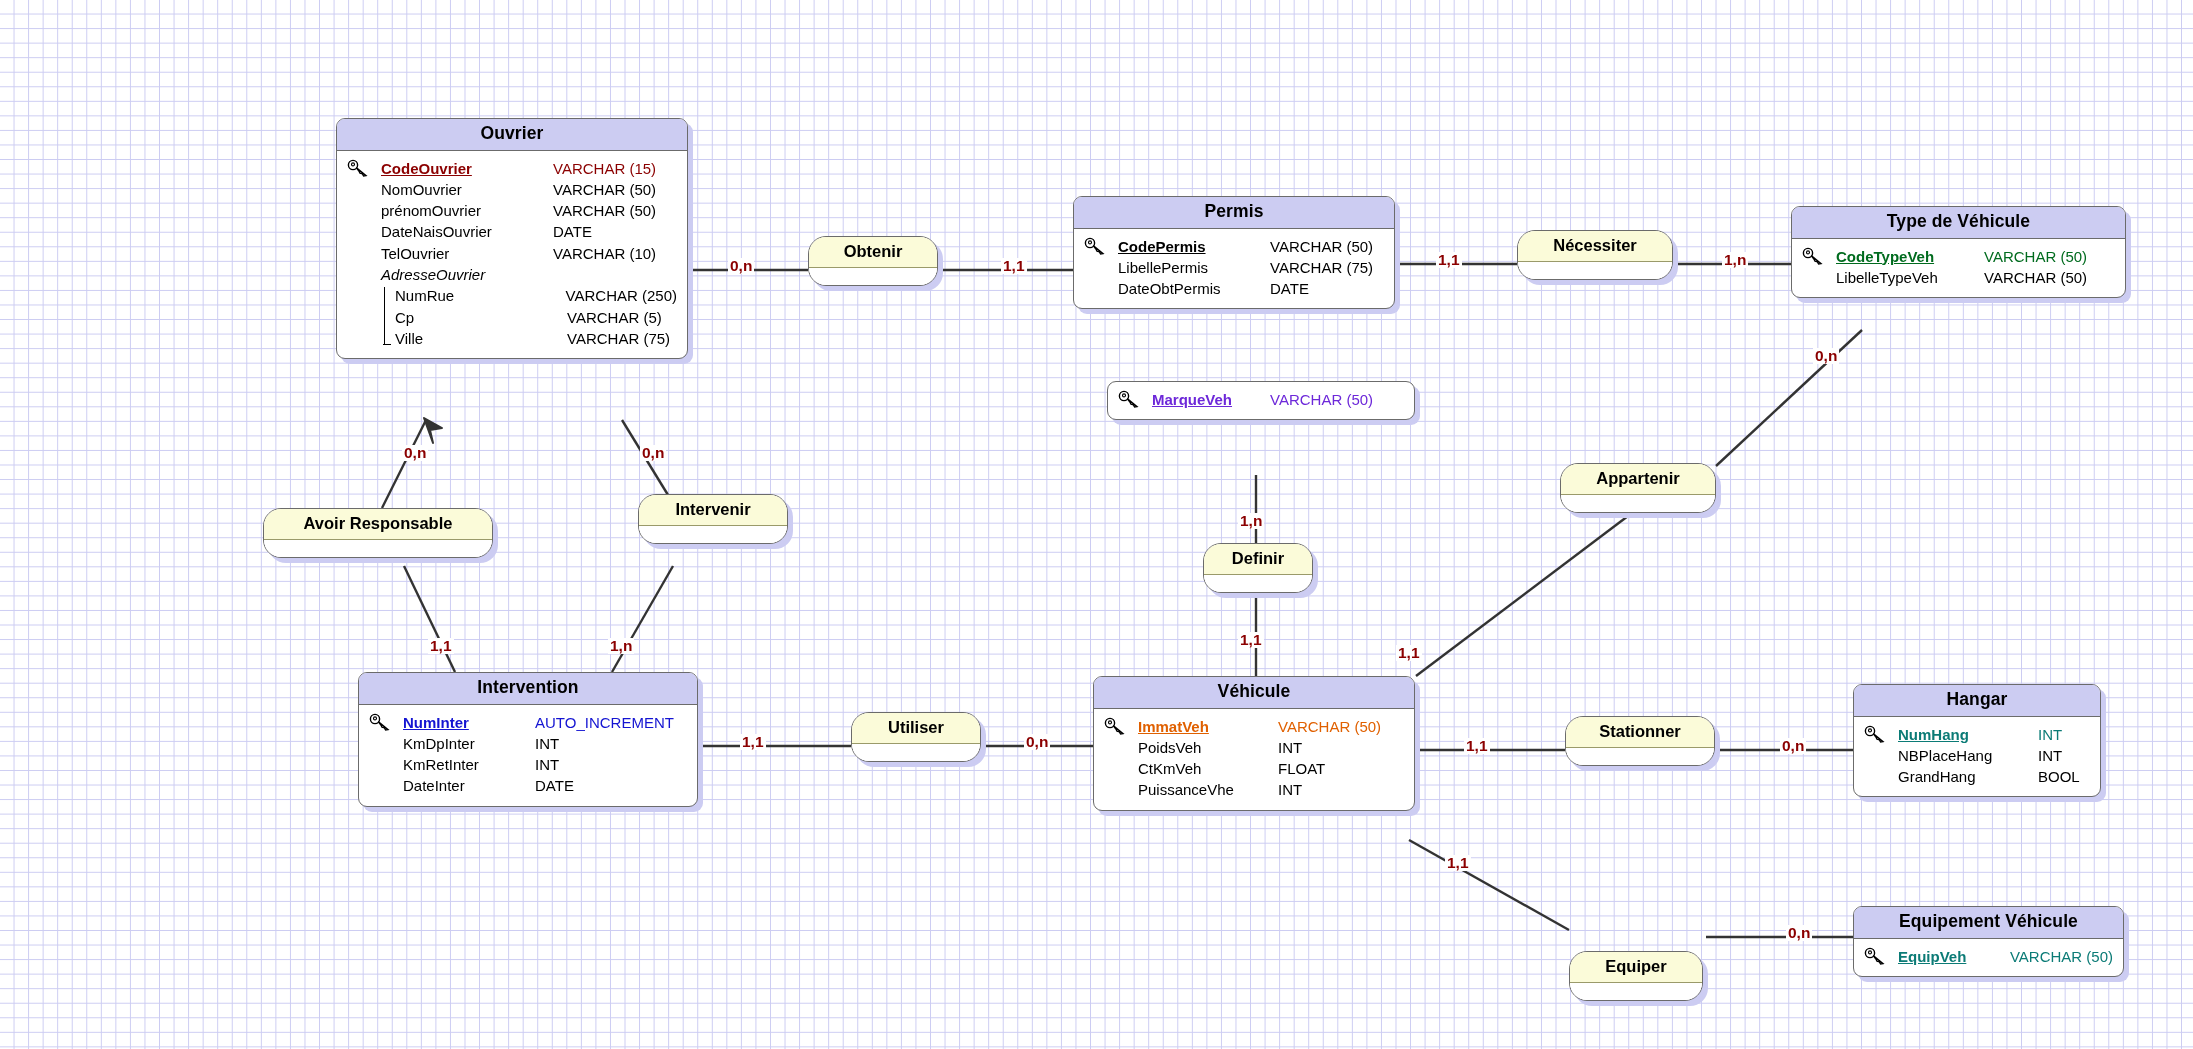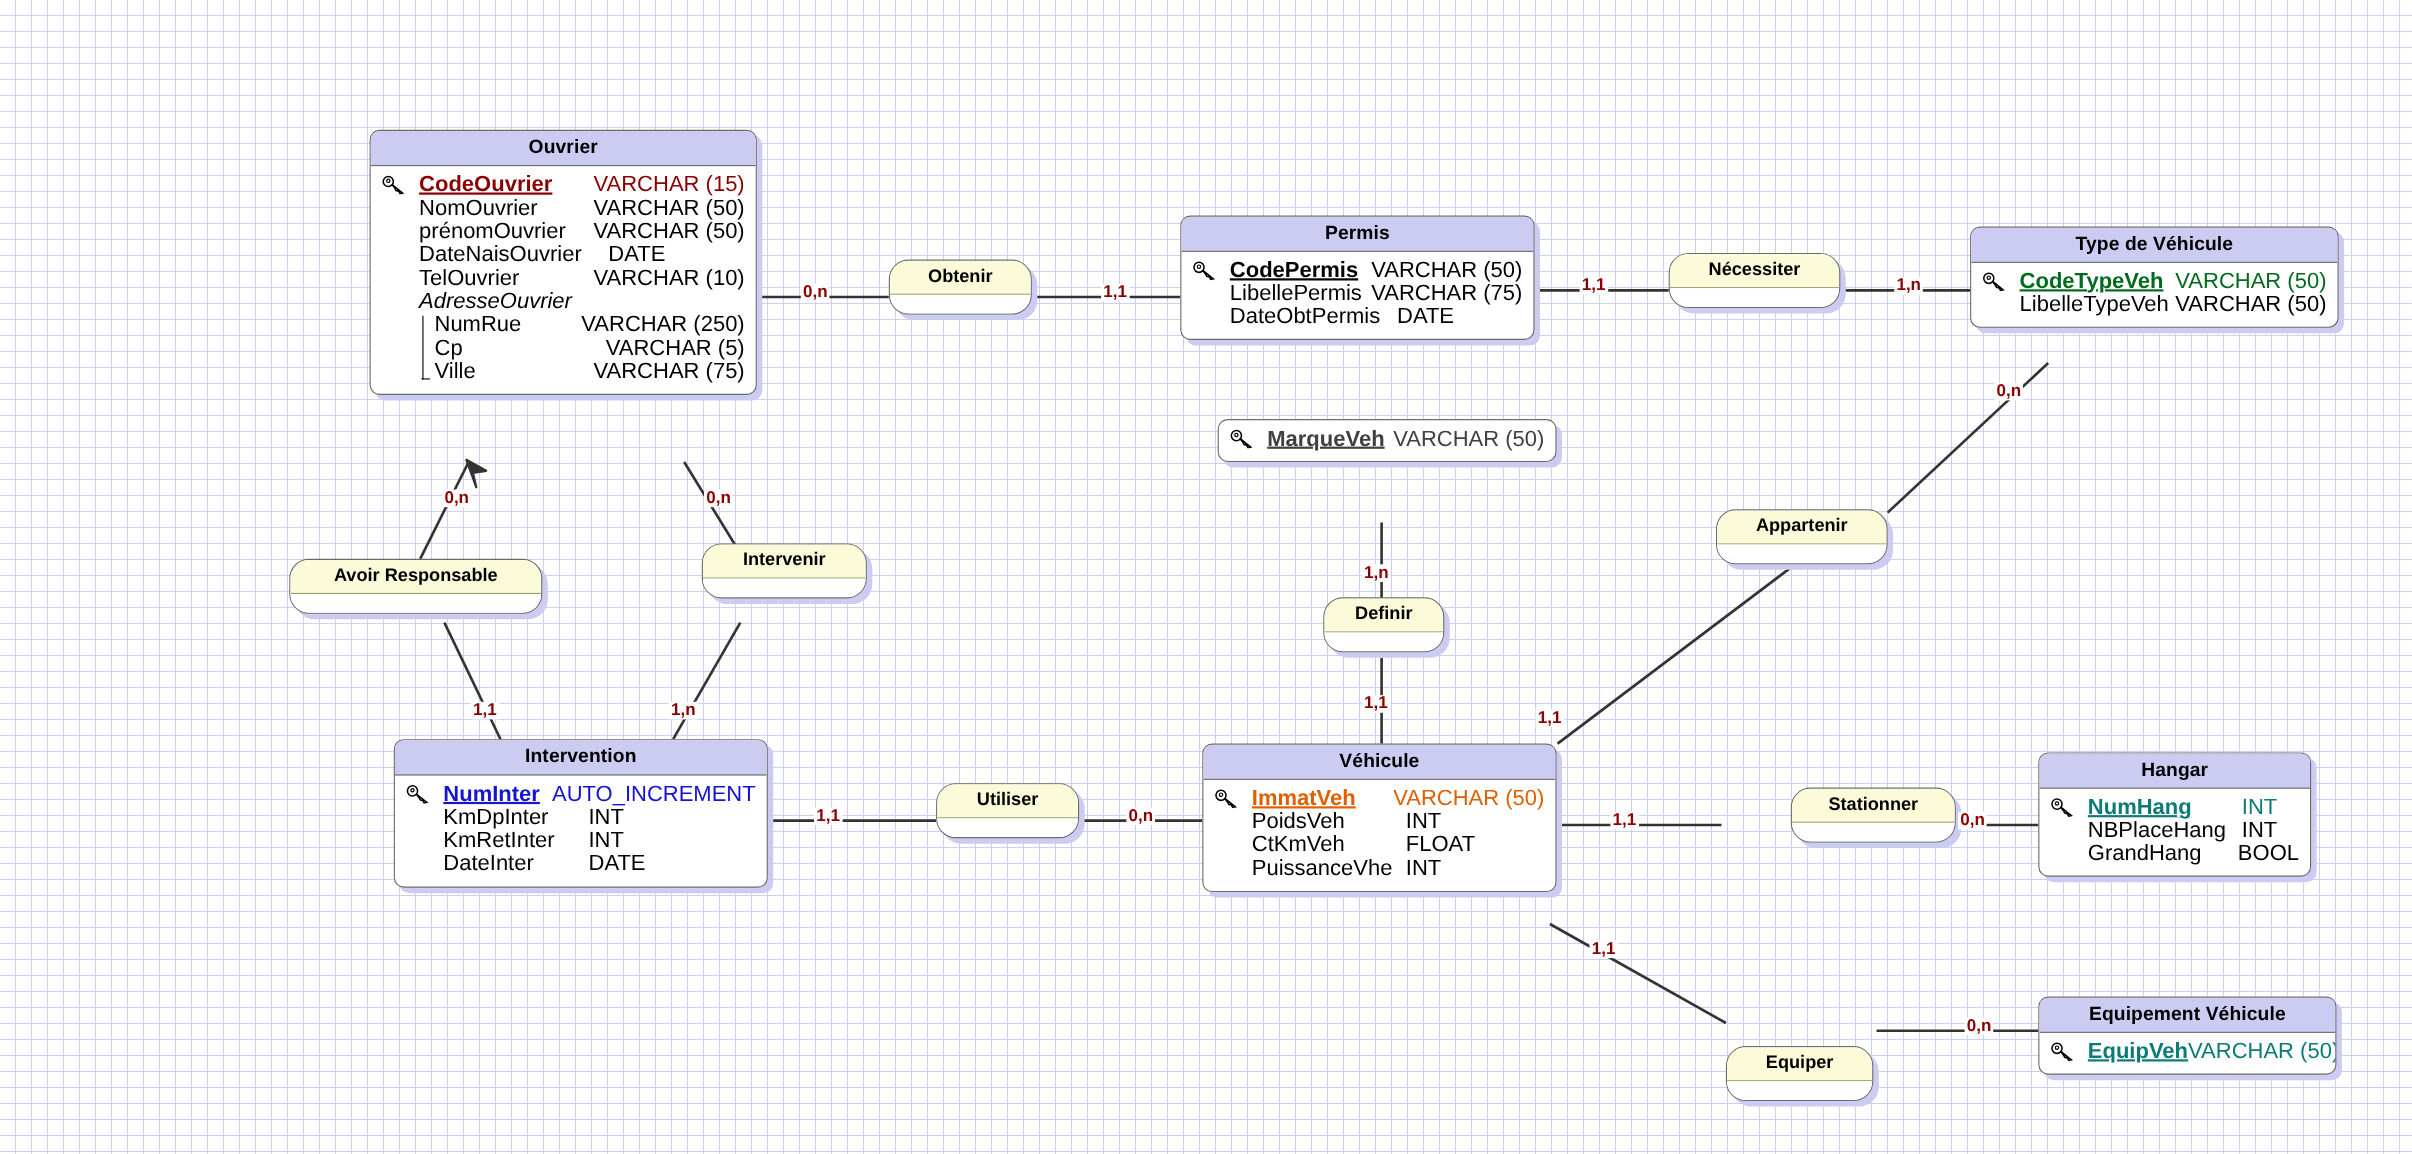--- a/index.html
+++ b/index.html
@@ -48,21 +48,21 @@
     padding:7px 10px 9px 10px;
   }
   .keyicon{
     position:absolute;
     left:10px; top:8px;
     width:22px;height:18px;
   }
   .rows{margin-left:34px;}
   .row{
     display:flex;
-    font-size:20px;
+    font-size:15px;
     line-height:21.3px;
     white-space:nowrap;
     color:#000;
   }
   .row .fname{display:inline-block;}
   .row .ftype{display:inline-block;}
   .row.pk .fname{font-weight:bold;text-decoration:underline;}
   .row.grp .fname{font-style:italic;}
   .row.sub{position:relative;}
   .row.sub .fname{padding-left:14px;}
@@ -113,21 +113,21 @@
     background:#ffffff;
     padding:0 2px;
     line-height:16px;
     white-space:nowrap;
     z-index:5;
   }
 
   
   .c-red{color:#8b0000;}
   .c-green{color:#006b1e;}
-  .c-olive{color:#404040;}
+  .c-olive{color:#6d28d9;}
   .c-orange{color:#e06000;}
   .c-blue{color:#1414d2;}
   .c-teal{color:#0b7b76;}
   .c-black{color:#000000;}
 </style>
 </head>
 <body>
 
 <div id="canvas">
 
@@ -427,21 +427,21 @@
   <div class="rel" style="left:638px;top:494px;width:150px;">
     <div class="rhead">Intervenir</div>
     <div class="rbody"></div>
   </div>
 
   <div class="rel" style="left:851px;top:712px;width:130px;">
     <div class="rhead">Utiliser</div>
     <div class="rbody"></div>
   </div>
 
-  <div class="rel" style="left:1628px;top:716px;width:150px;">
+  <div class="rel" style="left:1565px;top:716px;width:150px;">
     <div class="rhead">Stationner</div>
     <div class="rbody"></div>
   </div>
 
   <div class="rel" style="left:1569px;top:903px;width:134px;margin-top:48px;">
     <div class="rhead">Equiper</div>
     <div class="rbody"></div>
   </div>
 
   <div class="card" style="left:728px;top:258px;">0,n</div>

